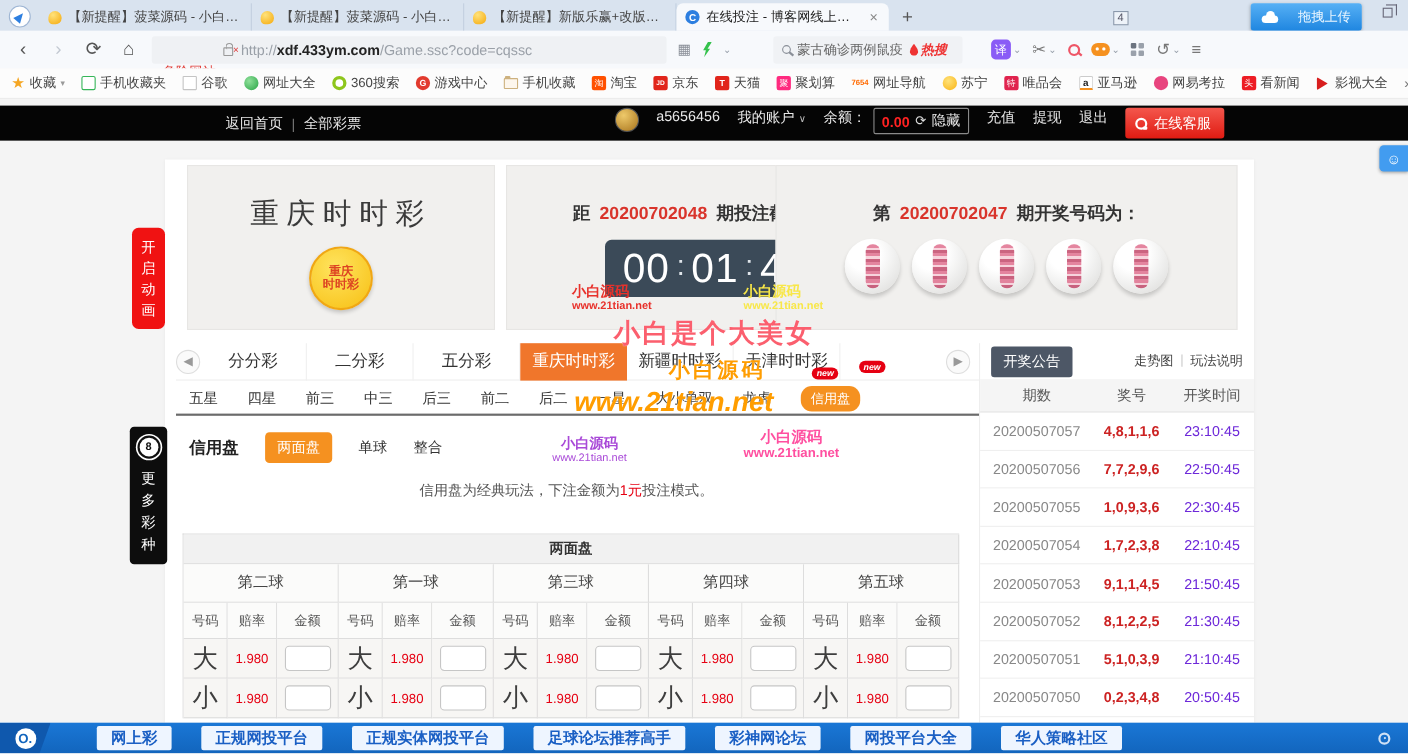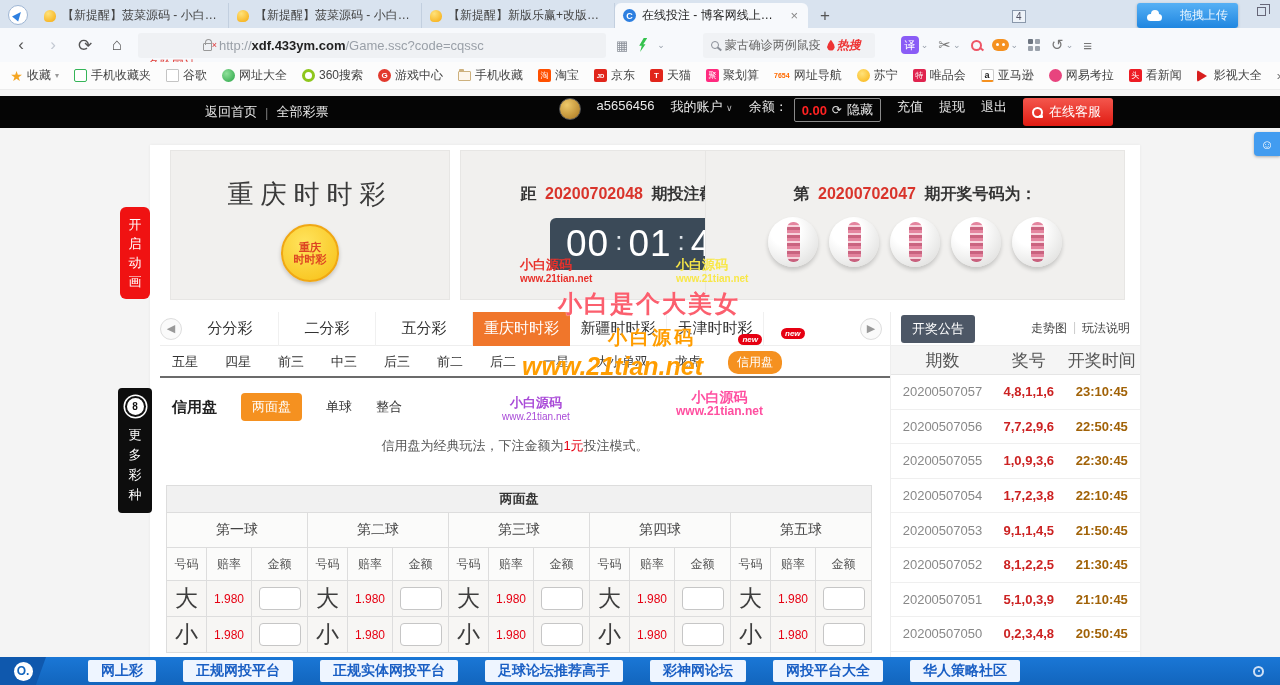--- a/index.html
+++ b/index.html
@@ -124,27 +124,27 @@
   .gtab { width:97px; height:34px; display:flex; align-items:center; justify-content:center; font-size:15px; color:#333; border-right:1px solid #f0f0f0; position:relative; }
   .gtab.active { background:#f0762b; color:#fff; border-right:none; }
   .badge-new { position:absolute; right:1px; bottom:1px; background:#e60012; color:#fff; font-size:8px; font-style:italic; font-weight:bold; border-radius:6px; padding:1px 4px; line-height:9px; }
   .badge-new.floating { position:absolute; right:auto; left:621px; bottom:6px; }
 
   
   .rpanel { position:absolute; top:167px; left:740px; width:250px; bottom:0; border-left:1px solid #eee; }
   .rp-top { height:34px; display:flex; align-items:center; padding:0 10px; border-bottom:1px solid #eee; }
   .announce-btn { background:#4d5766; color:#fff; font-size:13px; border-radius:3px; padding:5px 11px; }
   .rp-links { margin-left:auto; font-size:12px; color:#444; display:flex; gap:6px; }
-  .rp-head { height:29px; background:#f5f5f5; border-bottom:1px solid #e5e5e5; display:flex; align-items:center; font-size:17px; color:#555; }
+  .rp-head { height:29px; background:#f5f5f5; border-bottom:1px solid #e5e5e5; display:flex; align-items:center; font-size:13px; color:#555; }
   .rp-head span, .res-row span { text-align:center; }
   .col-p { flex:1.55; } .col-n { flex:1.05; } .col-t { flex:1.15; }
   .res-row { height:34.6px; display:flex; align-items:center; border-bottom:1px solid #efefef; font-size:13px; }
   .res-row .period { color:#888; }
   .res-row .nums { color:#cc2222; font-weight:bold; }
-  .res-row .time { color:#a16207; font-weight:bold; }
+  .res-row .time { color:#6d28d9; font-weight:normal; }
 
   
   .subnav { position:absolute; top:203px; left:10px; width:730px; height:30px; display:flex; align-items:center; gap:27px; padding-left:12px; font-size:13px; color:#333; border-bottom:2px solid #6b6b6b; }
   .subnav .hl { background:#f59120; color:#fff; border-radius:10px; padding:3px 9px; font-size:12px; }
 
   
   .betmode { position:absolute; top:248px; left:22px; display:flex; align-items:center; gap:24px; }
   .bm-label { font-size:15px; font-weight:bold; color:#222; }
   .bm-opt { font-size:13px; color:#333; }
   .bm-opt.active { background:#f59120; color:#fff; border-radius:4px; padding:5px 11px; font-size:13px; }
@@ -527,22 +527,22 @@
             <span class="bm-opt">单球</span>
             <span class="bm-opt">整合</span>
           </span>
       </div>
       <div class="bet-desc">
         <span>信用盘为经典玩法，下注金额为</span><b>1元</b><span>投注模式。</span>
       </div>
 
       <div class="bet-table" id="bettable">
           <div class="bt-cell bt-title">两面盘</div>
+          <div class="bt-cell bt-group">第二球</div>
           <div class="bt-cell bt-group">第一球</div>
-          <div class="bt-cell bt-group">第二球</div>
           <div class="bt-cell bt-group">第三球</div>
           <div class="bt-cell bt-group">第四球</div>
           <div class="bt-cell bt-group">第五球</div>
           <div class="bt-cell bt-col">号码</div>
           <div class="bt-cell bt-col">赔率</div>
           <div class="bt-cell bt-col">金额</div>
           <div class="bt-cell bt-col">号码</div>
           <div class="bt-cell bt-col">赔率</div>
           <div class="bt-cell bt-col">金额</div>
           <div class="bt-cell bt-col">号码</div>

